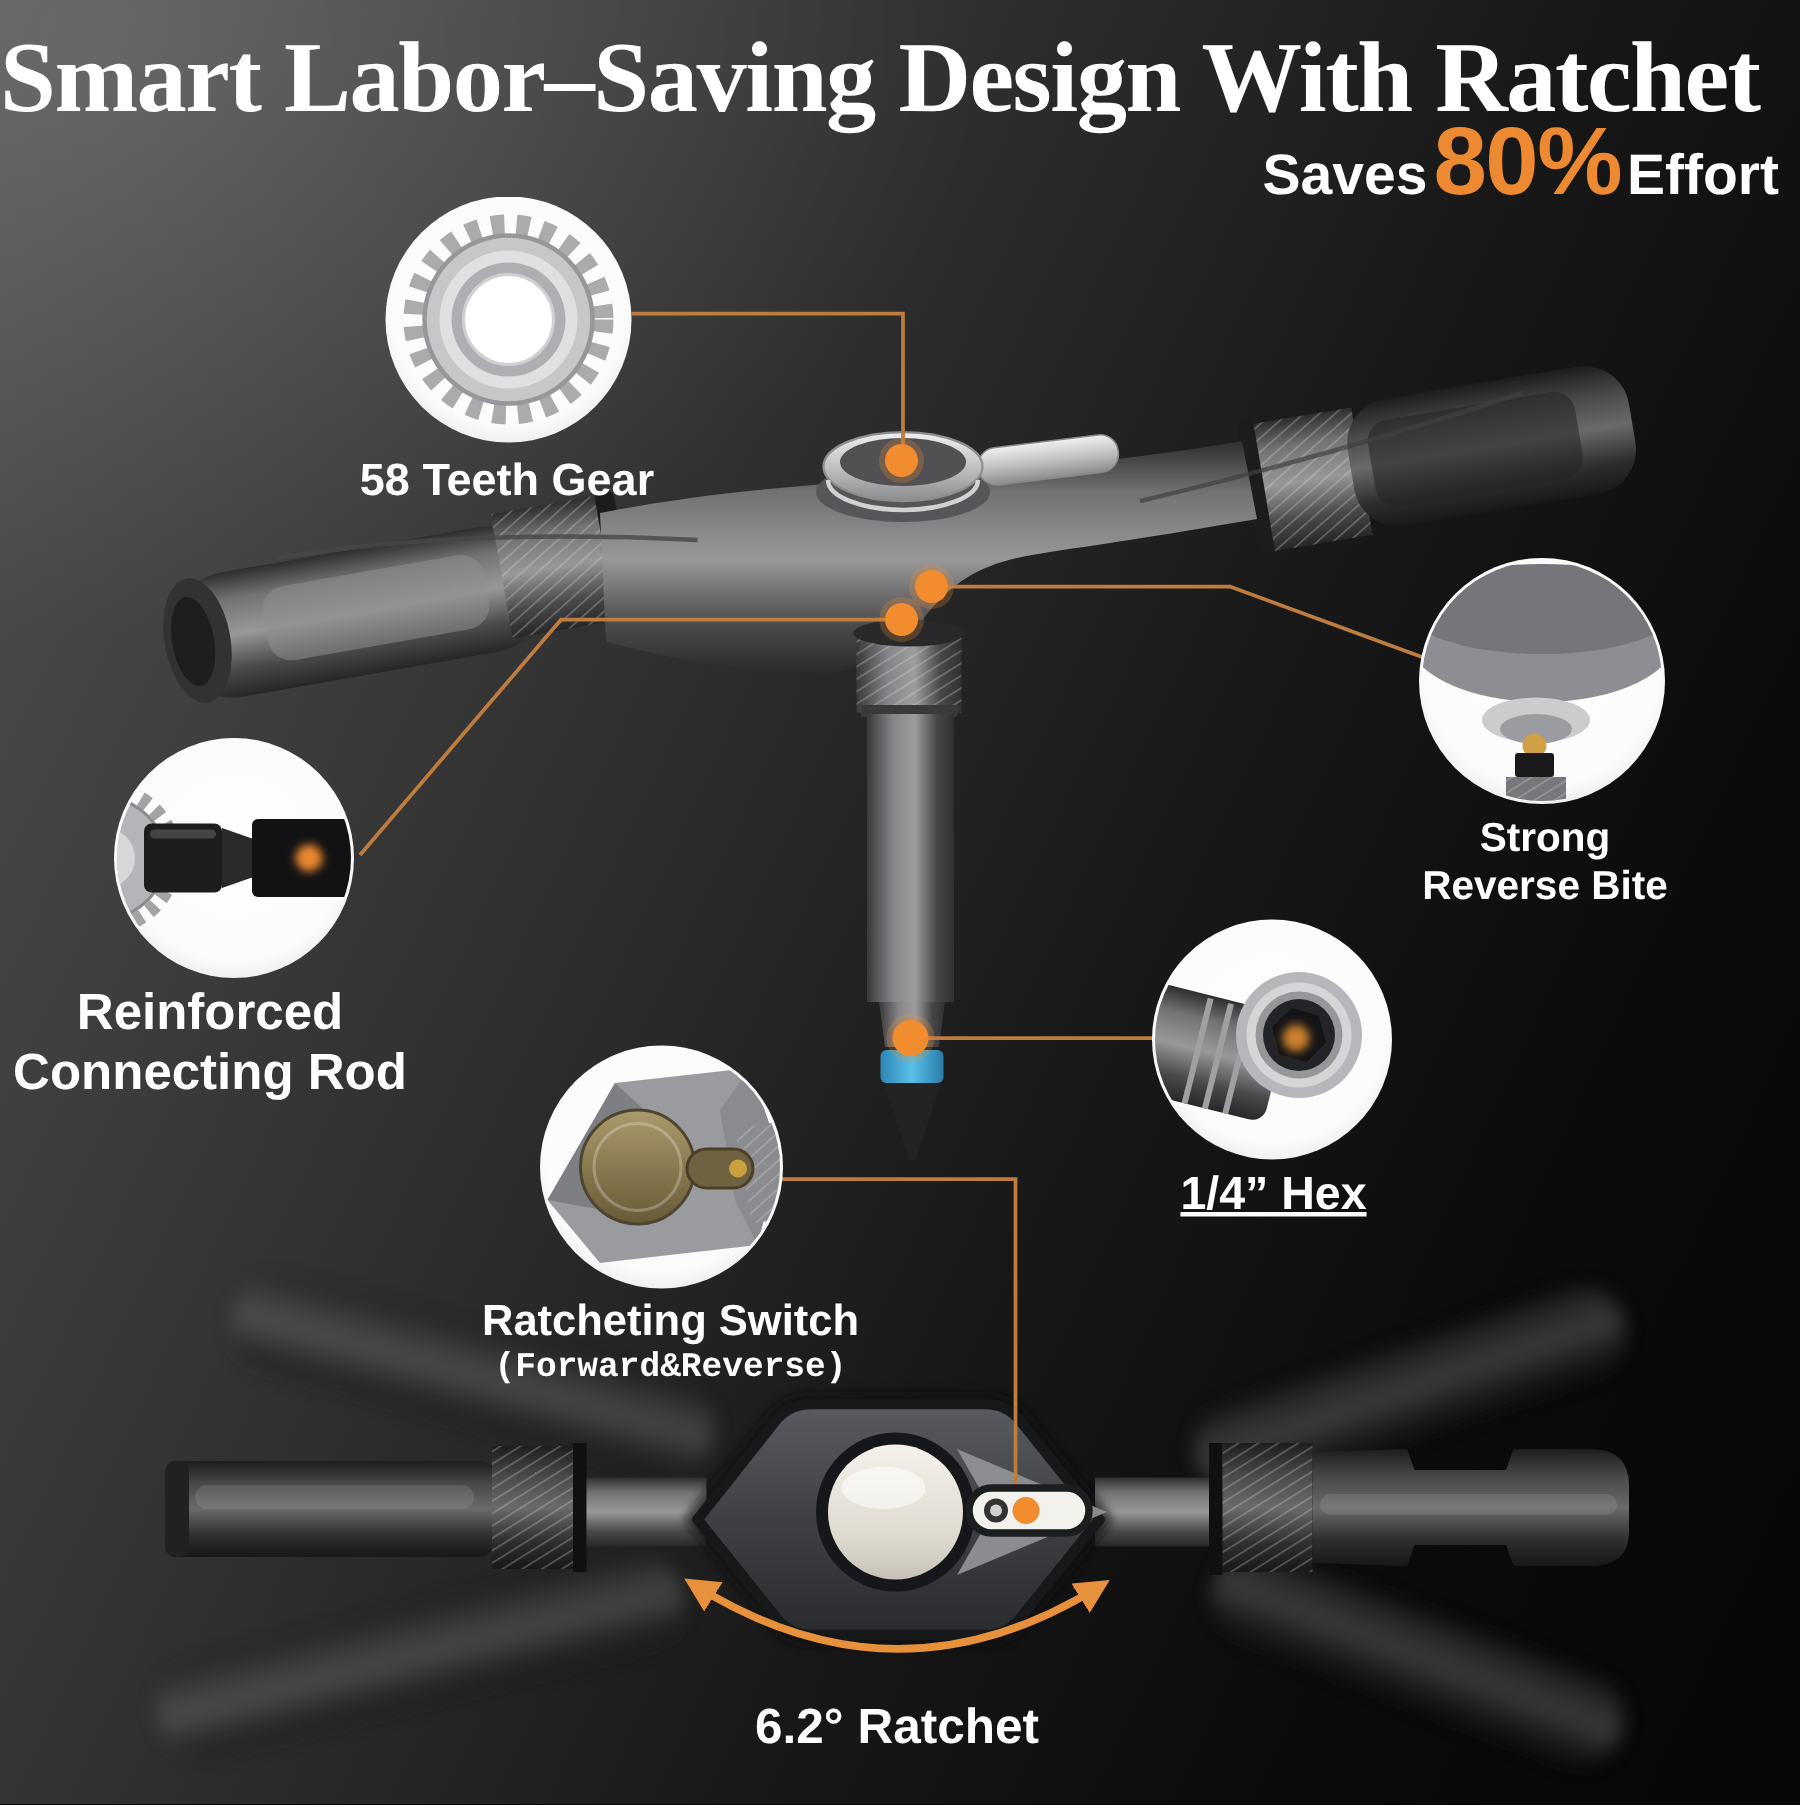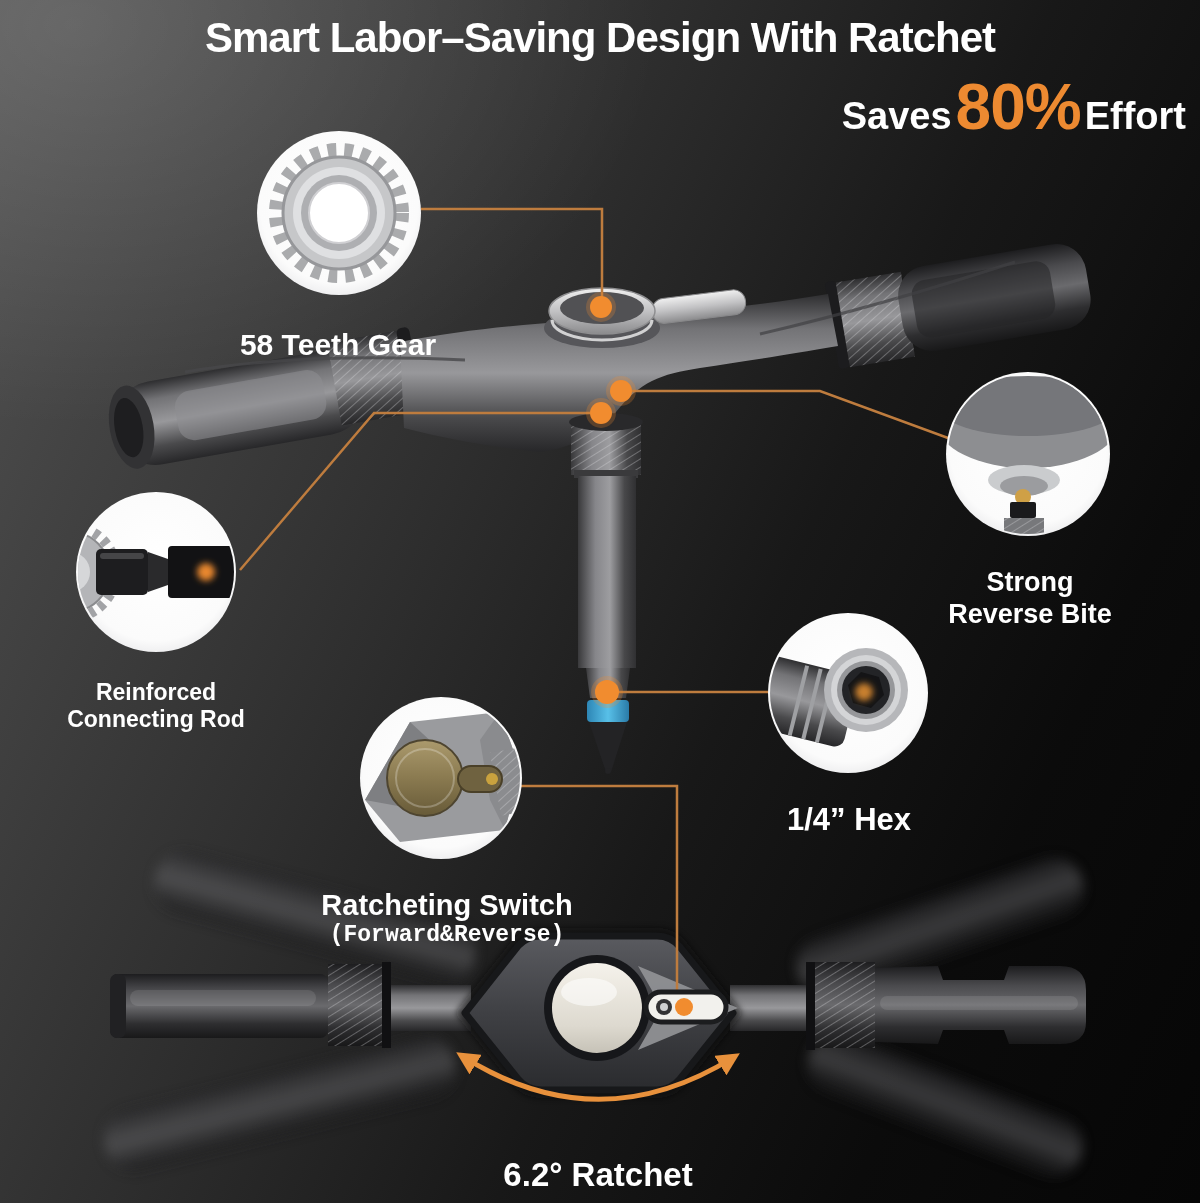--- a/index.html
+++ b/index.html
@@ -4,34 +4,34 @@
 <style>
   html,body{margin:0;padding:0;background:#000;}
   .page{
     position:relative;width:1200px;height:1203px;overflow:hidden;
     font-family:"Liberation Sans",sans-serif;color:#fff;
     background:
       radial-gradient(ellipse 950px 650px at 6% 2%, rgba(255,255,255,0.14), rgba(255,255,255,0) 62%),
       linear-gradient(115deg,#535353 0%,#434343 16%,#2e2e2e 38%,#181818 60%,#0b0b0b 80%,#060606 100%);
   }
   .scene{position:absolute;left:0;top:0;width:1200px;height:1203px;}
-  .label{position:absolute;font-weight:bold;color:#fff;text-align:center;line-height:1.18;white-space:nowrap;margin-top:24px;}
+  .label{position:absolute;font-weight:bold;color:#fff;text-align:center;line-height:1.18;white-space:nowrap;}
   .title{
-    position:absolute;left:0;right:0;top:14px;text-align:center;
-    font-size:42px;font-weight:bold;letter-spacing:-1px;color:#fff;
+    position:absolute;left:0;right:0;top:14px;text-align:left;
+    font-size:67px;font-weight:bold;letter-spacing:-1px;color:#fff;font-family:Liberation Serif, serif;
   }
   .subtitle{
     position:absolute;top:70px;right:14px;display:flex;align-items:baseline;gap:4px;
   }
   .subtitle .word{font-size:38px;font-weight:bold;color:#fff;}
   .subtitle .pct{font-size:64px;font-weight:bold;color:#ED8A31;letter-spacing:-1px;}
   .lbl-gear{left:338px;top:303px;transform:translateX(-50%);font-size:30px;}
-  .lbl-rod{left:156px;top:655px;transform:translateX(-50%);font-size:23px;}
+  .lbl-rod{left:140px;top:655px;transform:translateX(-50%);font-size:34px;}
   .lbl-magnet{left:1030px;top:543px;transform:translateX(-50%);font-size:27px;}
-  .lbl-hex{left:849px;top:778px;transform:translateX(-50%);font-size:31px;}
+  .lbl-hex{left:849px;top:778px;transform:translateX(-50%);font-size:31px;text-decoration:underline;}
   .lbl-switch{left:447px;top:864px;transform:translateX(-50%);font-size:29px;}
   .lbl-switch .sub{font-size:23px;display:block;font-family:Liberation Mono, monospace;}
   .lbl-ratchet{left:598px;top:1132px;transform:translateX(-50%);font-size:33px;}
 </style>
 </head>
 <body>
 
 <div class="page">
 
   <svg class="scene" viewBox="0 0 1200 1203" width="1200" height="1203" xmlns="http://www.w3.org/2000/svg">

